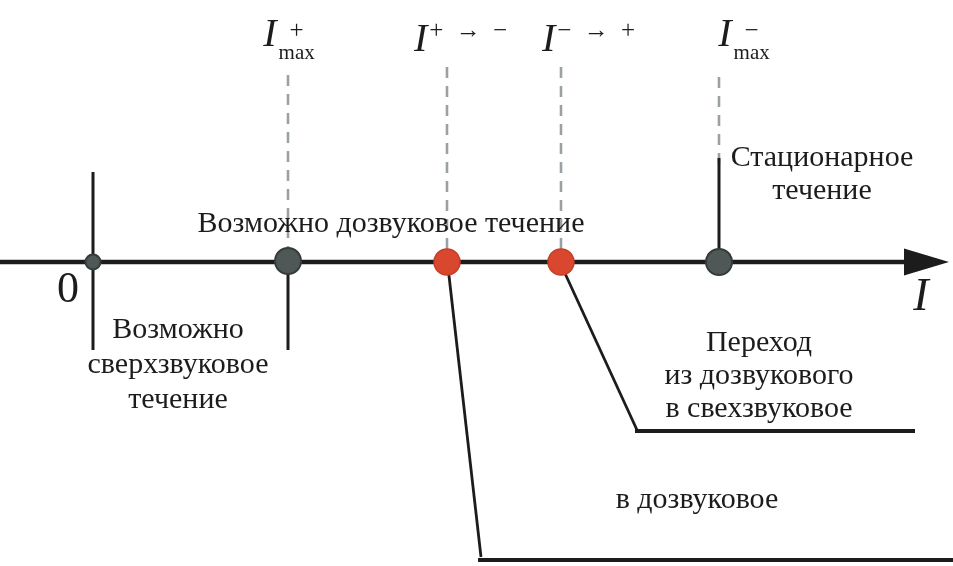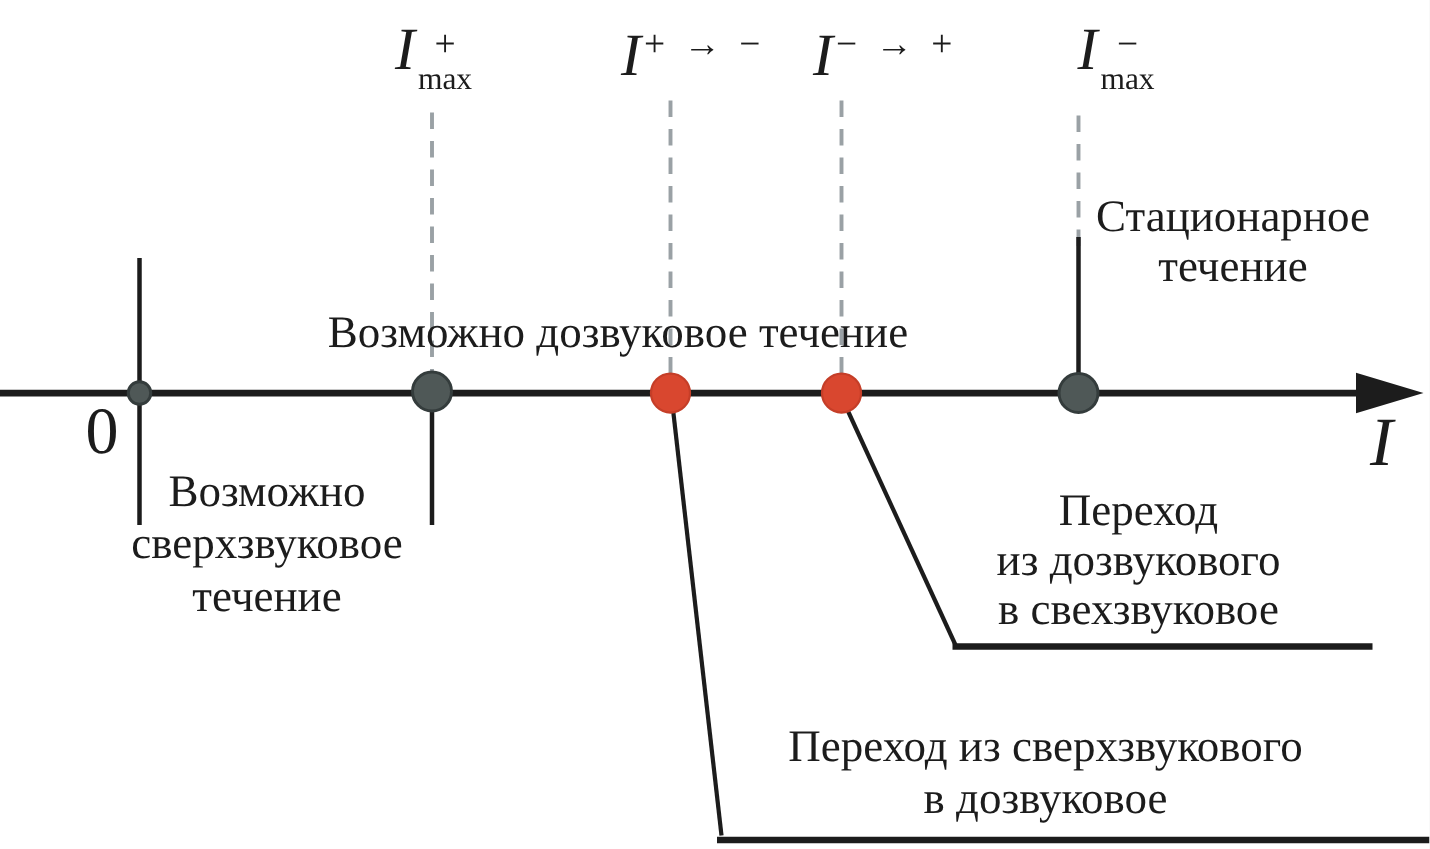--- a/index.html
+++ b/index.html
@@ -77,39 +77,38 @@
     <span class="mbase">I</span><span class="msup-inline">− → +</span>
   </div>
 
   <div class="lbl mlabel center" style="left:744px;top:13px;">
     <span class="mbase">I</span><span class="supsub"><span class="msup">−</span><span class="msub">max</span></span>
   </div>
 
   <div class="lbl origin-label center" style="left:68px;top:266px;">0</div>
   <div class="lbl axis-i center" style="left:921px;top:272px;">I</div>
 
-  <div class="lbl ann center" style="left:412px;top:205px;">
+  <div class="lbl ann center" style="left:391px;top:205px;">
     <div>Возможно дозвуковое течение</div>
   </div>
 
   <div class="lbl ann ann-loose center" style="left:178px;top:310px;">
     <div>Возможно</div>
     <div>сверхзвуковое</div>
     <div>течение</div>
   </div>
 
-  <div class="lbl ann center" style="left:822px;top:128px;">
+  <div class="lbl ann center" style="left:822px;top:139px;">
     <div>Стационарное</div>
     <div>течение</div>
   </div>
 
   <div class="lbl ann center" style="left:759px;top:324px;">
     <div>Переход</div>
     <div>из дозвукового</div>
     <div>в свехзвуковое</div>
   </div>
 
   <div class="lbl ann ann-loose center" style="left:697px;top:480px;">
-    <div>Переход из сверхзвукового</div>
     <div>в дозвуковое</div>
   </div>
 
 </div>
 
 </body></html>

